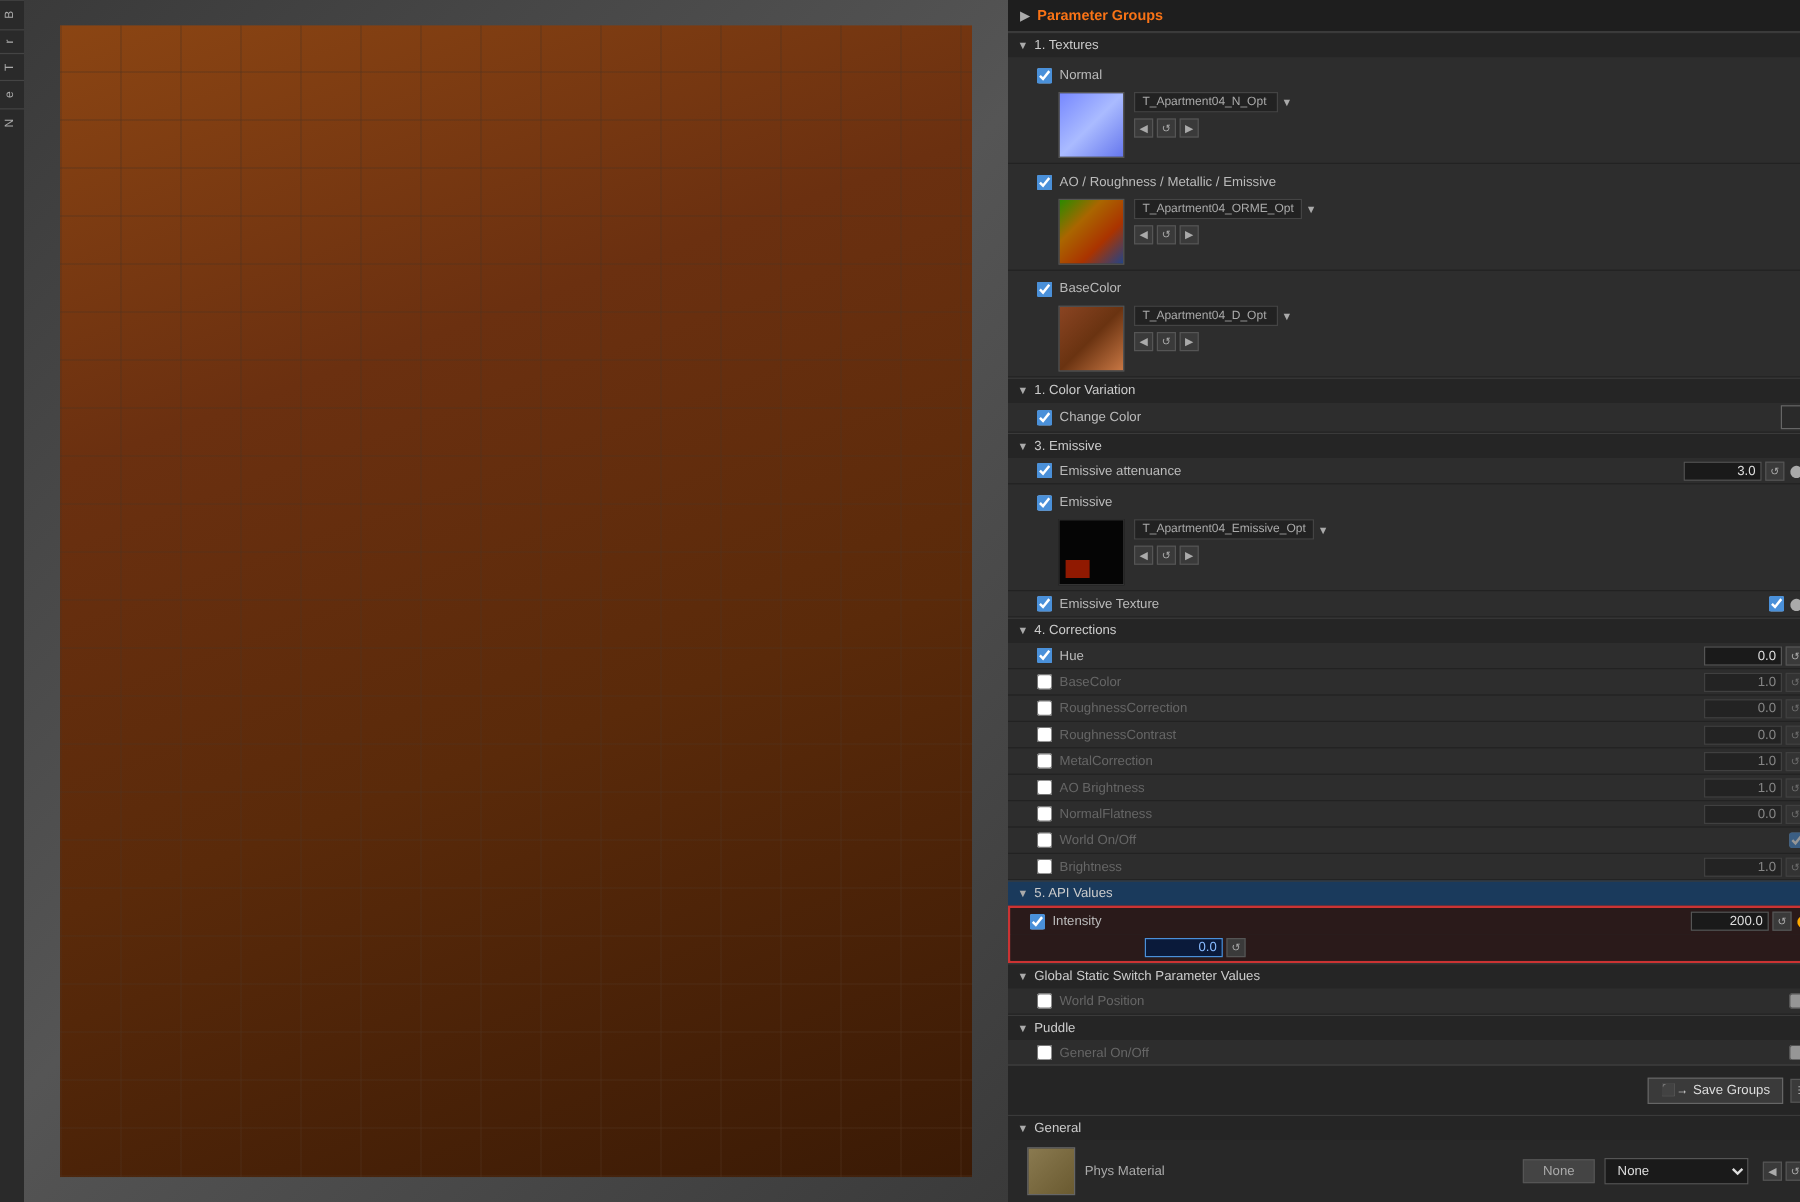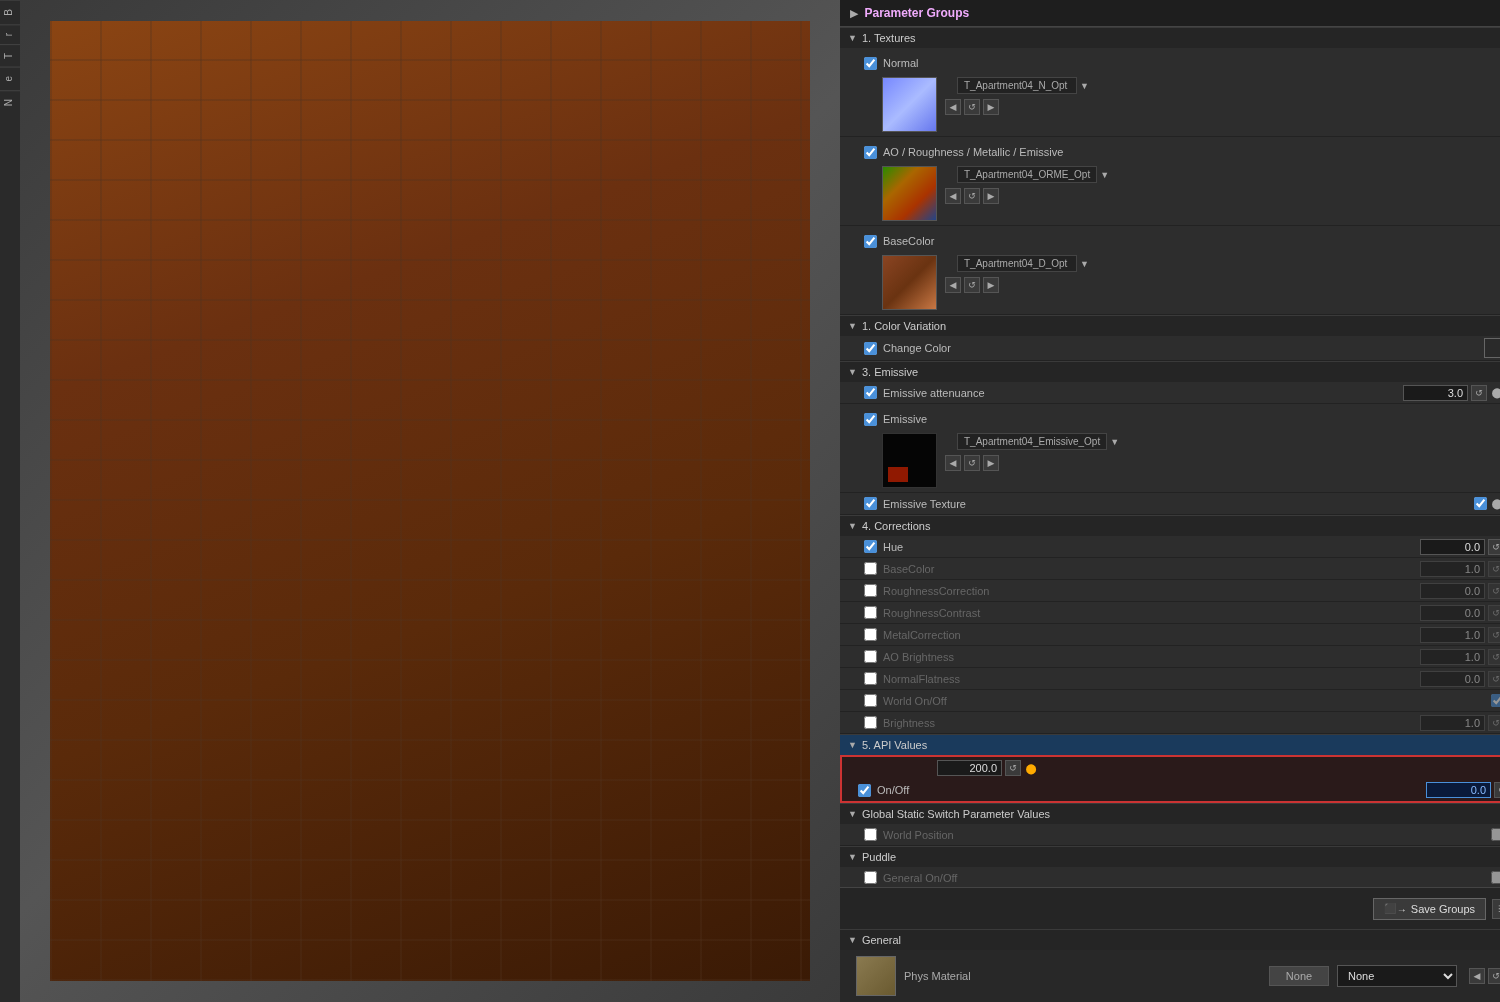--- a/index.html
+++ b/index.html
@@ -87,21 +87,21 @@
     
     .panel-header {
       background: #1e1e1e;
       padding: 6px 10px;
       display: flex;
       align-items: center;
       border-bottom: 1px solid #444;
       flex-shrink: 0;
     }
     .panel-header-title {
-      color: #f0abfc;
+      color: #f97316;
       font-size: 12px;
       font-weight: bold;
     }
     .panel-header-icon {
       margin-right: 6px;
       color: #aaa;
       font-size: 11px;
     }
 
     
@@ -205,21 +205,20 @@
       align-items: center;
       gap: 3px;
     }
     .texture-name {
       background: #222;
       color: #aaa;
       padding: 2px 6px;
       font-size: 10px;
       border: 1px solid #444;
       min-width: 120px;
-      margin-left: 12px;
     }
     .texture-controls {
       display: flex;
       gap: 3px;
       margin-top: 3px;
     }
     .tex-btn {
       width: 16px;
       height: 16px;
       background: #3a3a3a;
@@ -646,31 +645,31 @@
       </div>
     </div>
 
     <div class="section-header highlight">
       <span class="triangle">▼</span>
       <span>5. API Values</span>
     </div>
 
     <div style="border: 2px solid #cc3333; margin: 0;">
       <div class="api-row">
+        <div class="param-label">
+          <input type="checkbox" class="param-checkbox" checked="" style="">
+          <span>Intensity</span>
+        </div>
         <div class="param-value-area">
           <input type="text" class="num-input" value="200.0" style="">
           <button class="reset-btn">↺</button>
           <button class="icon-btn" style="color:#ffaa00;">⬤</button>
         </div>
       </div>
       <div class="api-row">
-        <div class="param-label">
-          <input type="checkbox" class="param-checkbox" checked="" style="">
-          <span>On/Off</span>
-        </div>
         <div class="param-value-area">
           <input type="text" class="num-input active" value="0.0" style="">
           <button class="reset-btn">↺</button>
         </div>
       </div>
     </div>
 
     <div class="section-header">
       <span class="triangle">▼</span>
       <span>Global Static Switch Parameter Values</span>

